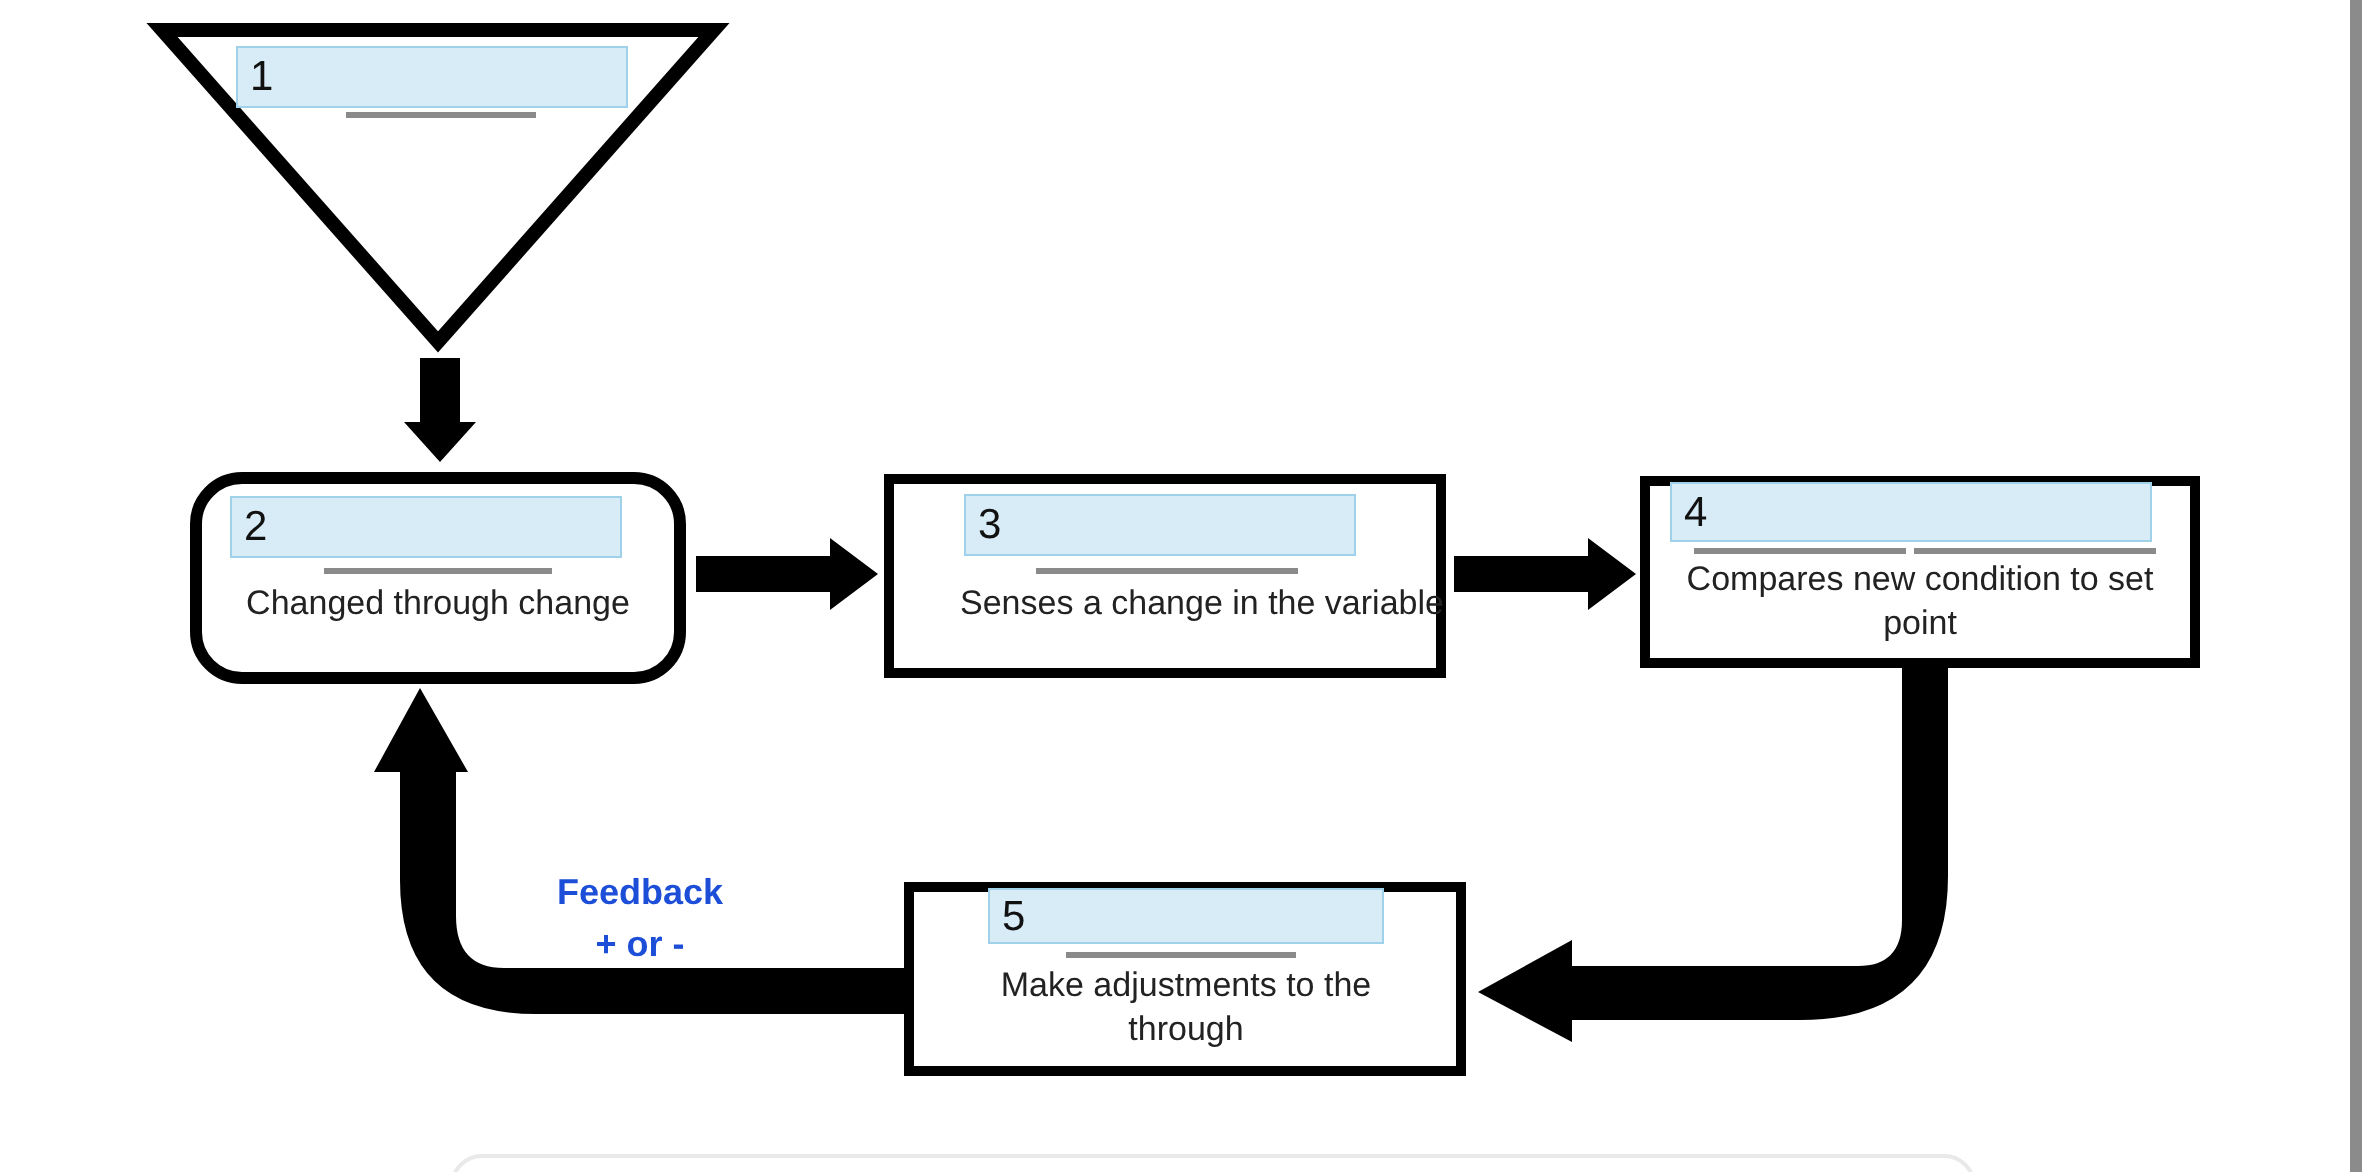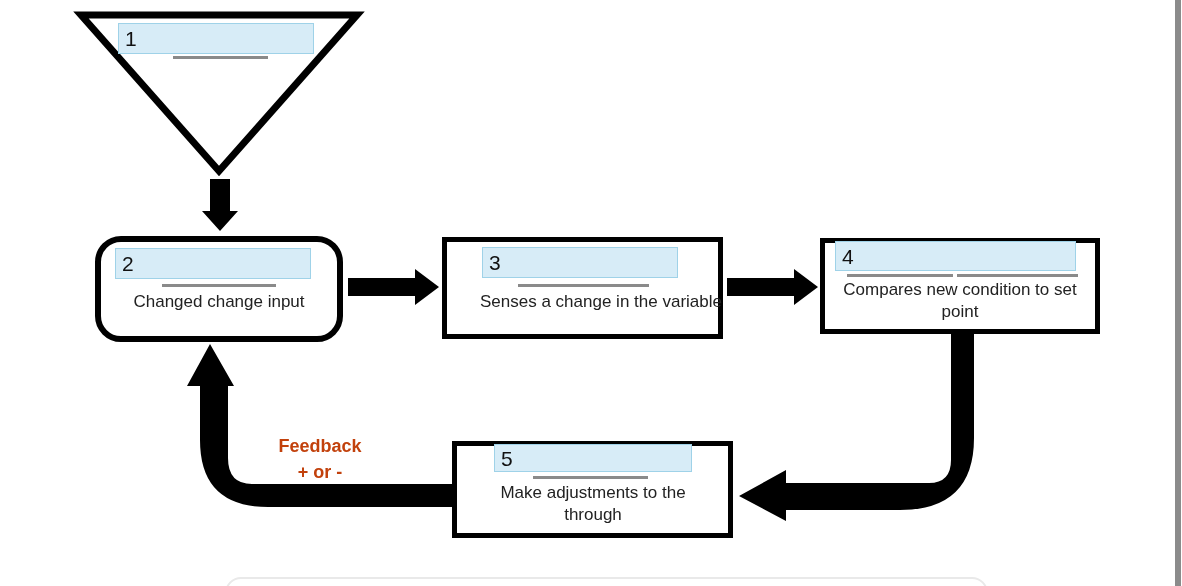--- a/index.html
+++ b/index.html
@@ -27,21 +27,21 @@
   .underline{
     position:absolute;z-index:3;height:3px;background:var(--underline,#8a8a8a);
   }
   .label{
     position:absolute;z-index:4;font-size:17px;line-height:21px;
     color:var(--text,#222);text-align:center;
   }
   .label.two{line-height:22px;}
   .feedback-label{
     position:absolute;z-index:4;font-size:18px;line-height:26px;font-weight:bold;
-    color:#c2410c;text-align:center;
+    color:#1d4ed8;text-align:center;
   }
   .bottom-card{
     position:absolute;z-index:2;box-sizing:border-box;background:#fff;
     border:2px solid var(--bottom-card-border,#e9e9e9);border-radius:16px;
   }
   .scrollbar{
     position:absolute;z-index:5;top:0;height:586px;width:6px;
     background:var(--scrollbar,#8b8b8b);
   }
 </style>
@@ -68,21 +68,21 @@
   <div class="blank" style="left:118px;top:23px;width:196px;height:31px">
     <span class="num" style="line-height:30px">1</span>
   </div>
   <div class="underline" style="left:173px;top:56px;width:95px"></div>
 
   <div class="node rounded" style="left:95px;top:236px;width:248px;height:106px"></div>
   <div class="blank" style="left:115px;top:248px;width:196px;height:31px">
     <span class="num" style="line-height:30px">2</span>
   </div>
   <div class="underline" style="left:162px;top:284px;width:114px"></div>
-  <div class="label" style="left:98px;top:291px;width:242px">Changed change input</div>
+  <div class="label" style="left:98px;top:291px;width:242px">Changed through change</div>
 
   <div class="node" style="left:442px;top:237px;width:281px;height:102px"></div>
   <div class="blank" style="left:482px;top:247px;width:196px;height:31px">
     <span class="num" style="line-height:30px">3</span>
   </div>
   <div class="underline" style="left:518px;top:284px;width:131px"></div>
   <div class="label" style="left:443px;top:291px;width:316px">Senses a change in the variable</div>
 
   <div class="node" style="left:820px;top:238px;width:280px;height:96px"></div>
   <div class="blank" style="left:835px;top:241px;width:241px;height:30px">

